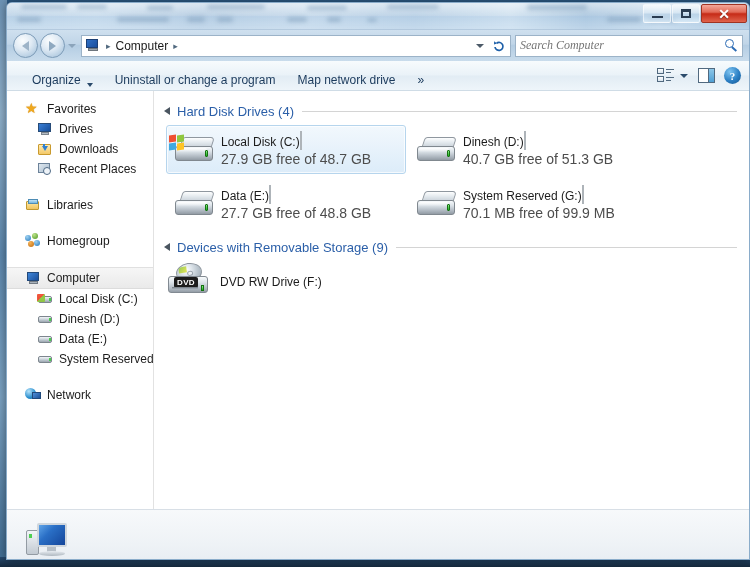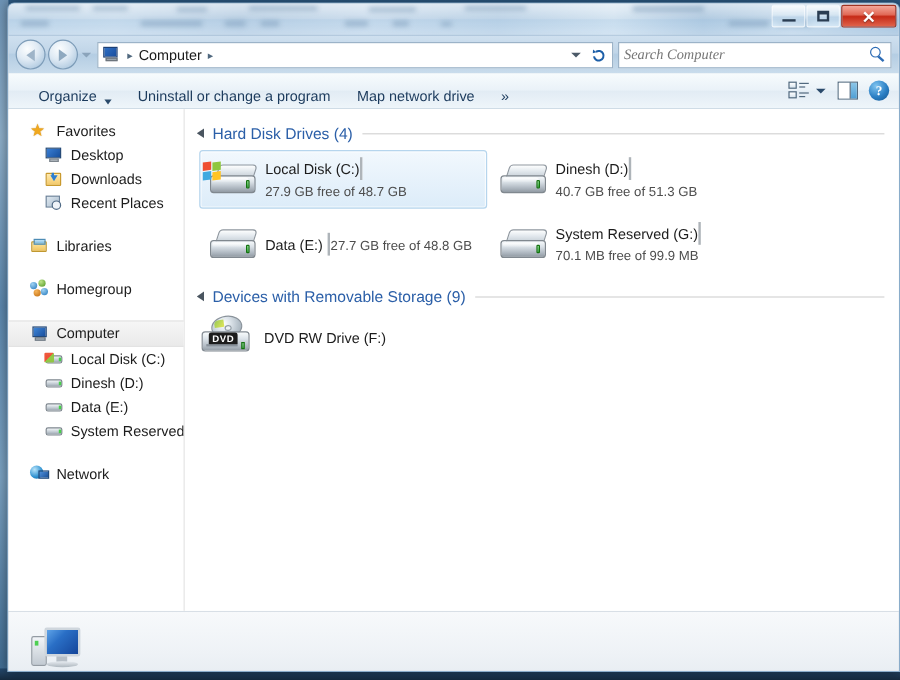--- a/index.html
+++ b/index.html
@@ -233,21 +233,21 @@
   .tile-name { font-size:12px; color:#1c1c1c; line-height:15px; white-space:nowrap; }
   .bar {
     height:11px; background:#fff; border:1px solid #aeb4b9;
     margin:2px 0 2px 0; position:relative; overflow:hidden;
     box-shadow: inset 0 1px 1px rgba(0,0,0,.06);
   }
   .bar .fill {
     height:100%;
     background: linear-gradient(180deg,#7fd3f2 0%,#23a8e0 42%,#0f8cc8 58%,#3dbbea 100%);
   }
-  .tile-sub { font-size:11px; color:#4d4d4d; white-space:nowrap; }
+  .tile-sub { font-size:14px; color:#4d4d4d; white-space:nowrap; }
 
   
   .dr { position:absolute; left:4px; top:8px; width:40px; height:26px; }
   .dr .d-top {
     position:absolute; left:6px; top:0; width:32px; height:12px;
     background: linear-gradient(180deg,#fdfefe 0%,#e3e9ee 45%,#c3ccd4 100%);
     border:1px solid #8f979f; border-radius:3px 4px 2px 2px;
     transform: skewX(-18deg);
   }
   .dr .d-body {
@@ -436,21 +436,21 @@
       <div class="sb-group">
         <div class="sb-row">
           <span class="ic ic-star">★</span>
           <span class="lbl">Favorites</span>
         </div>
         <div class="sb-row child">
           <span class="ic ic-desktop">
               <span class="scr"></span>
               <span class="bs"></span>
             </span>
-          <span class="lbl">Desktop</span>
+          <span class="lbl">Drives</span>
         </div>
         <div class="sb-row child">
           <span class="ic ic-dl">
               <span class="f1"></span>
               <span class="arrbar"></span>
               <span class="arr"></span>
             </span>
           <span class="lbl">Downloads</span>
         </div>
         <div class="sb-row child">

